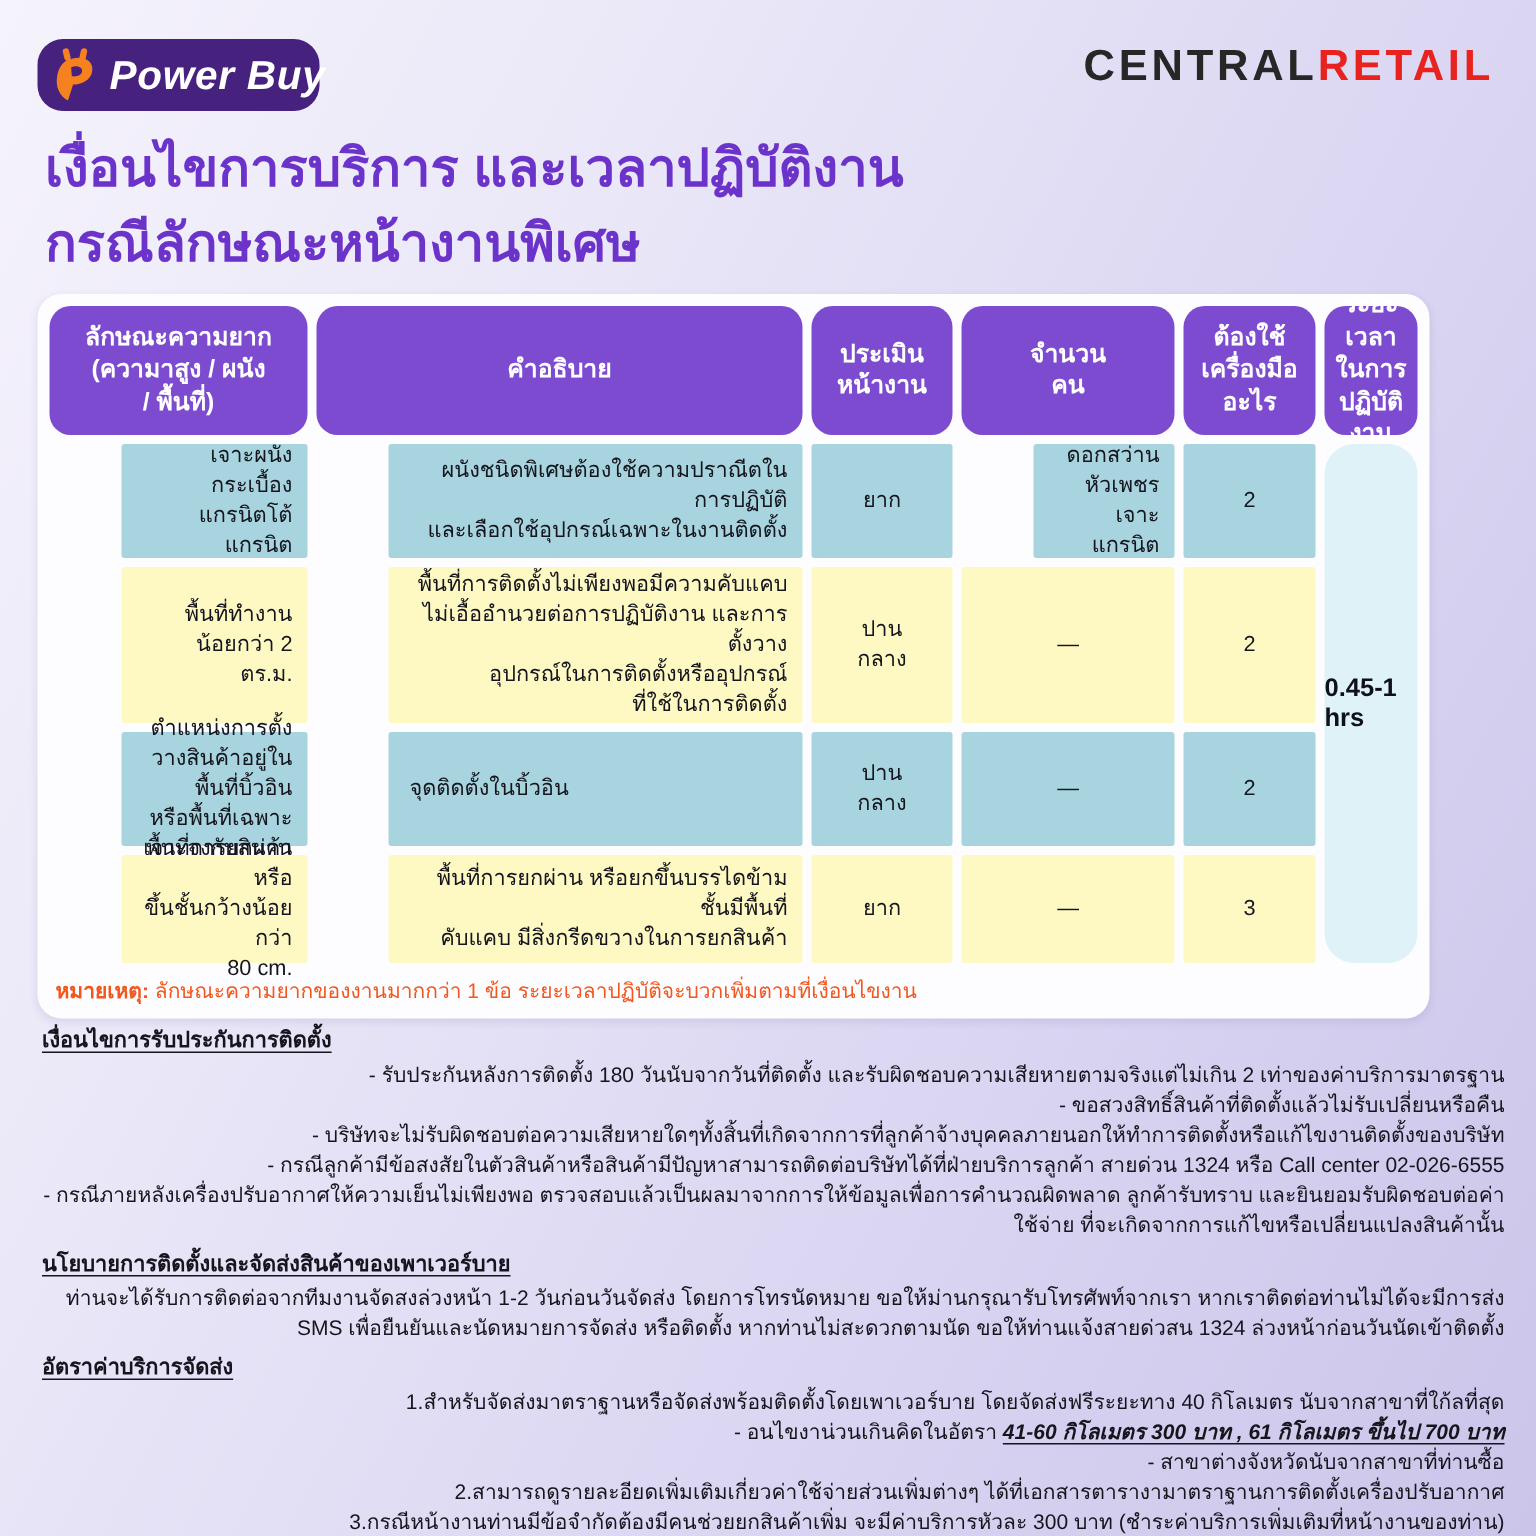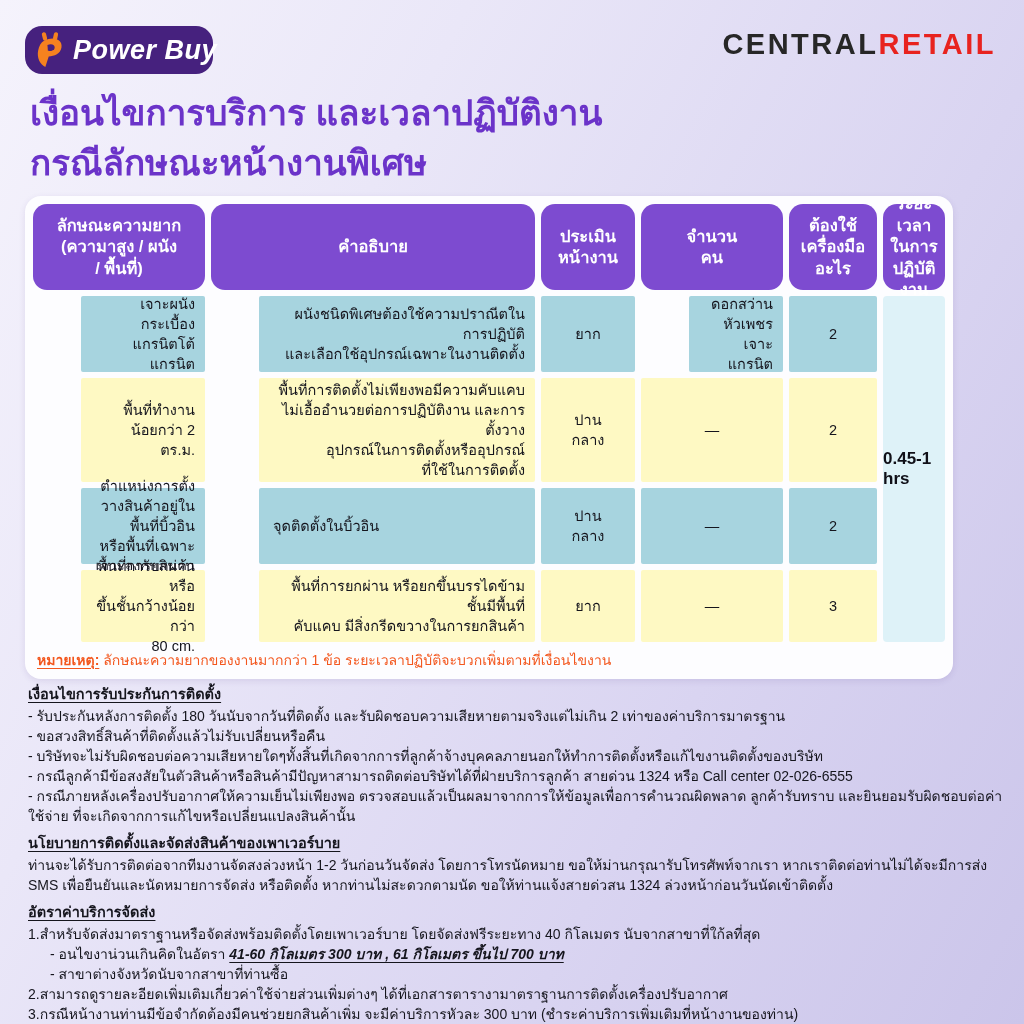--- a/index.html
+++ b/index.html
@@ -52,35 +52,35 @@
   .cell {
     border-radius:2px; display:flex; align-items:center;
     font-size:14.5px; line-height:1.38; white-space:pre-line;
   }
   .teal  { background:#a7d4df; }
   .light { background:#fef9c3; }
   .c-left   { justify-content:flex-start; text-align:right; padding:6px 10px 6px 14px;margin-left:48px; }
   .c-center { justify-content:center; text-align:center; padding:4px 22px; }
   .duration-cell {
     grid-column:6; grid-row:2 / span 4;
-    background:#def2f8; border-radius:4px;
+    background:#def2f8; border-radius:20px;
     display:flex; align-items:center; justify-content:center;
     font-size:17px; font-weight:600; color:#101018;
   }
   .note { margin:7px 2px 2px 4px; font-size:14px; color:#f3571e; }
-  .note b { text-decoration:underline; text-underline-offset:3px; font-weight:700; }
+  .note b { text-underline-offset:3px; font-weight:700; }
 
   
   .sections { position:absolute; left:28px; top:684px; width:975px; font-size:14px; line-height:20px; color:#15151d; }
   .sec-heading {
     font-weight:700; font-size:14.5px; text-decoration:underline;
     text-underline-offset:3px; margin-bottom:2px;
   }
   .sec { margin-bottom:7px; }
-  .sec p { margin:0; }
+  .sec p { margin:0;text-align:right; }
   .indent { padding-left:22px; }
   .rate-em { font-weight:700; font-style:italic; text-decoration:underline; text-underline-offset:3px; }
 
   .plug-icon { width:34px; height:38px; flex:0 0 auto; }
 </style>
 </head>
 <body>
 
 <div class="page">
 

